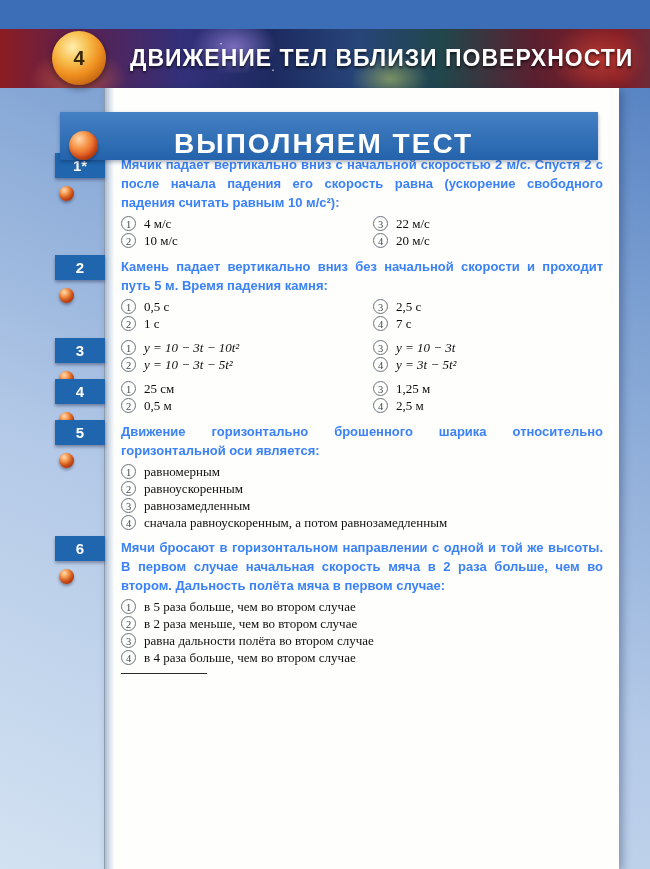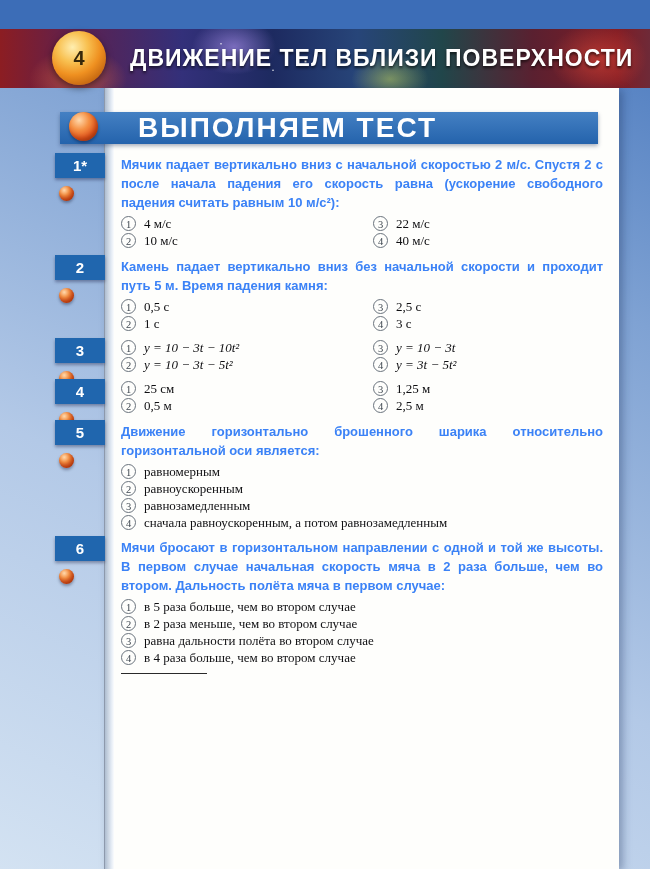--- a/index.html
+++ b/index.html
@@ -41,24 +41,24 @@
     position:absolute;left:104px;top:88px;width:514px;height:781px;
     background:#fefefc;border-left:1px solid #8d99ac;
     box-shadow:4px 2px 8px rgba(25,45,90,.35);
   }
   .panel::before{
     content:"";position:absolute;left:0;top:0;bottom:0;width:9px;
     background:linear-gradient(90deg,#aebdd0,#e4ebf4 70%,#fbfcfe);
   }
   
   .test-banner{
-    position:absolute;left:60px;top:112px;width:538px;height:32px;
+    position:absolute;left:60px;top:112px;width:538px;height:48px;
     background:linear-gradient(180deg,#4480c3,#2463ac);
     box-shadow:0 2px 4px rgba(10,30,70,.35);
-    display:flex;align-items:flex-start;z-index:6;
+    display:flex;align-items:flex-end;z-index:6;gap:36px;
   }
   .sphere{
     border-radius:50%;
     background:radial-gradient(circle at 35% 28%,#ffd9ad,#f59043 35%,#e2571e 65%,#a83410 95%);
     box-shadow:inset -2px -3px 4px rgba(120,30,0,.4),0 2px 3px rgba(0,0,30,.35);
   }
   .banner-ball{width:29px;height:29px;margin-left:9px;flex:none;}
   .test-title{
     color:#ffffff;font-size:28px;font-weight:bold;letter-spacing:2px;
     margin-left:40px;white-space:nowrap;
@@ -129,21 +129,21 @@
               <span class="opt-text">10 м/с</span>
             </div>
         </div>
         <div class="opt-col">
           <div class="opt">
               <span class="marker">3</span>
               <span class="opt-text">22 м/с</span>
             </div>
           <div class="opt">
               <span class="marker">4</span>
-              <span class="opt-text">40 м/с</span>
+              <span class="opt-text">20 м/с</span>
             </div>
         </div>
       </div>
     </section>
 
     <section class="question">
       <div class="q-badge">2</div>
       <div class="q-bullet sphere"></div>
       <p class="q-text">Камень падает вертикально вниз без начальной скорости и проходит путь 5 м. Время падения камня:</p>
       <div class="options cols2">
@@ -157,21 +157,21 @@
               <span class="opt-text">1 с</span>
             </div>
         </div>
         <div class="opt-col">
           <div class="opt">
               <span class="marker">3</span>
               <span class="opt-text">2,5 с</span>
             </div>
           <div class="opt">
               <span class="marker">4</span>
-              <span class="opt-text">3 с</span>
+              <span class="opt-text">7 с</span>
             </div>
         </div>
       </div>
     </section>
 
     <section class="question">
       <div class="q-badge">3</div>
       <div class="q-bullet sphere"></div>
       <div class="options cols2">
         <div class="opt-col">

